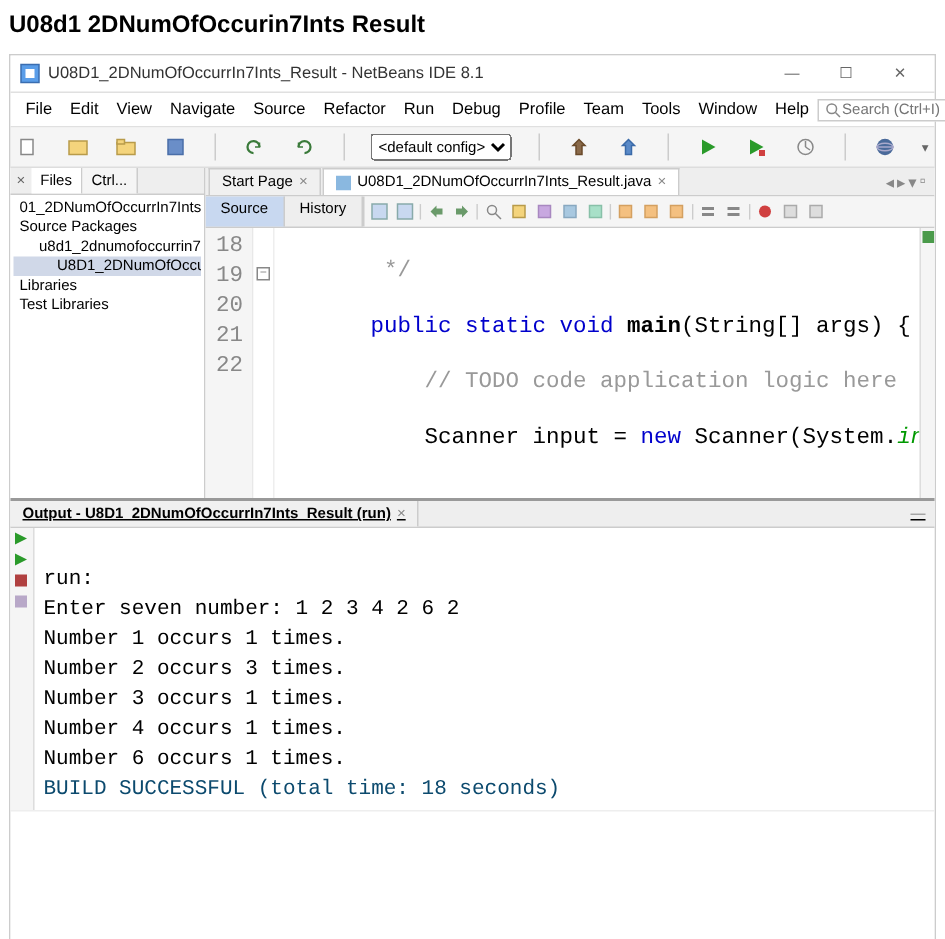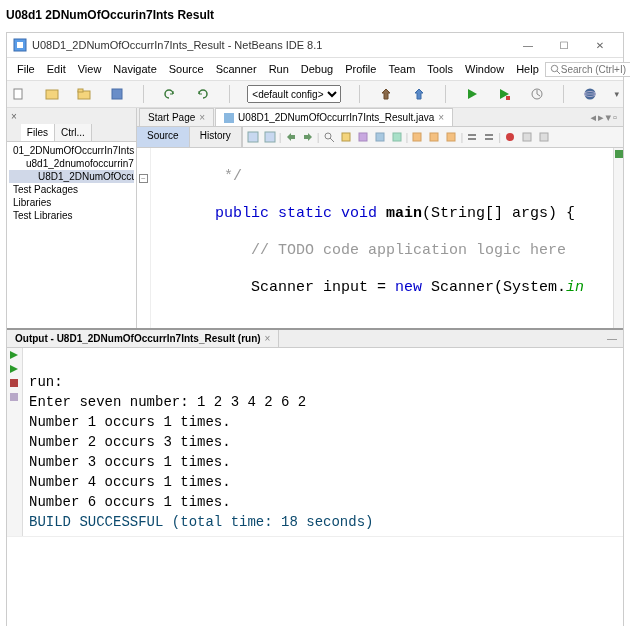--- a/index.html
+++ b/index.html
@@ -1,35 +1,35 @@
 <!DOCTYPE html>
 <html><head>
 <meta charset="utf-8">
 <style>
 * { box-sizing: border-box; margin: 0; padding: 0; }
 body { font-family: Arial, sans-serif; font-size: 11px; background: #fff; width: 630px; }
-.page-title { font-size: 12px; font-weight: bold; padding: 8px 6px 10px; }
+.page-title { font-size: 16px; font-weight: bold; padding: 8px 6px 10px; }
 .ide-window { border: 1px solid #ccc; margin: 0 6px 6px; background: #f0f0f0; }
 .title-bar { display: flex; align-items: center; padding: 4px 6px; background: #fff; border-bottom: 1px solid #e0e0e0; font-size: 11px; }
 .nb-icon { width: 14px; height: 14px; margin-right: 5px; display: inline-flex; align-items: center; justify-content: center; }
 .title-text { flex: 1; color: #333; }
 .win-controls { display: flex; gap: 2px; }
 .win-btn { width: 34px; height: 16px; display: flex; align-items: center; justify-content: center; font-size: 10px; color: #666; }
 .menu-bar { display: flex; align-items: center; padding: 2px 4px; background: #fff; border-bottom: 1px solid #e0e0e0; font-size: 11px; }
 .menu-bar span { padding: 3px 6px; cursor: default; }
 .search-box { margin-left: auto; display: flex; align-items: center; border: 1px solid #ccc; background: #fff; padding: 1px 4px; width: 150px; }
 .search-box input { border: none; outline: none; font-size: 10px; width: 120px; color: #888; }
 .toolbar { display: flex; align-items: center; padding: 3px 4px; background: #f5f5f5; border-bottom: 1px solid #ddd; gap: 16px; }
 .tb-btn { width: 20px; height: 20px; display: flex; align-items: center; justify-content: center; border: 1px solid transparent; }
 .tb-sep { width: 1px; height: 18px; background: #ccc; margin: 0 2px; }
 .config-select { font-size: 10px; height: 18px; }
 .main-area { display: flex; height: 220px; background: #fff; }
 .left-panel { width: 130px; border-right: 1px solid #ccc; background: #fff; display: flex; flex-direction: column; font-size: 10px; }
 .panel-tabs { display: flex; border-bottom: 1px solid #ccc; background: #eee; }
-.panel-tab { padding: 3px 6px; border-right: 1px solid #ccc; background: #f5f5f5; font-size: 10px; white-space: nowrap; overflow: hidden; margin-top: 16px; }
+.panel-tab { padding: 3px 6px; border-right: 1px solid #ccc; background: #f5f5f5; font-size: 10px; white-space: nowrap; overflow: hidden; }
 .panel-tab.active { background: #fff; }
 .close-x { float: left; padding: 3px 4px; color: #666; }
 .tree { padding: 2px; font-size: 10px; overflow: hidden; }
 .tree-item { padding: 1px 0 1px 4px; white-space: nowrap; overflow: hidden; display: flex; align-items: center; gap: 3px; }
 .tree-item.indent1 { padding-left: 14px; }
 .tree-item.indent2 { padding-left: 26px; }
 .tree-item.selected { background: #d0d8e8; }
 .editor-panel { flex: 1; display: flex; flex-direction: column; overflow: hidden; }
 .editor-tabs { display: flex; align-items: center; background: #eee; border-bottom: 1px solid #ccc; padding: 0 2px; }
 .editor-tab { padding: 3px 8px; font-size: 10px; background: #f0f0f0; border: 1px solid #ccc; border-bottom: none; margin-right: 1px; display: flex; align-items: center; gap: 4px; }
@@ -47,21 +47,21 @@
 .fold-col { width: 14px; background: #fff; border-right: 1px solid #eee; }
 .fold-mark { width:9px; height:9px; border:1px solid #888; margin: 6px auto 0; font-size:8px; line-height:7px; text-align:center; color:#888; }
 .code-lines { flex: 1; padding: 2px 0 2px 10px; overflow: hidden; white-space: pre; }
 .code-lines div { height: 20px; line-height: 20px; }
 .kw-blue { color: #0000cc; }
 .kw-green { color: #009900; font-style: italic; }
 .kw-gray { color: #999; }
 .kw-bold { font-weight: bold; }
 .error-stripe { width: 10px; background: #f5f5f5; border-left: 1px solid #ddd; }
 .output-section { border-top: 2px solid #999; background: #fff; }
-.output-header { display: flex; align-items: center; background: #eee; border-bottom: 1px solid #ccc; font-size: 10px; }
+.output-header { display: flex; align-items: center; background: #eee; border-bottom: 1px solid #ccc; font-size: 10px; text-decoration: underline; }
 .output-tab { padding: 3px 8px; background: #f0f0f0; border-right: 1px solid #ccc; display: flex; align-items: center; gap: 4px; }
 .output-body { display: flex; }
 .output-gutter { width: 16px; background: #f5f5f5; border-right: 1px solid #ddd; display: flex; flex-direction: column; align-items: center; padding-top: 2px; gap: 2px; }
 .og-btn { width: 12px; height: 12px; }
 .output-text { flex: 1; font-family: 'Courier New', monospace; font-size: 14px; padding: 4px 0 4px 6px; line-height: 20px; white-space: pre; }
 .output-text .success { color: #0c4a6e; text-align: right; }
 .bottom-spacer { height: 100px; background: #fff; border-top: 1px solid #eee; }
 svg { display: block; }
 </style>
 </head>
@@ -85,21 +85,21 @@
       <div class="win-btn">✕</div>
     </div>
   </div>
 
   <div class="menu-bar">
     <span>File</span>
     <span>Edit</span>
     <span>View</span>
     <span>Navigate</span>
     <span>Source</span>
-    <span>Scanner</span>
+    <span>Refactor</span>
     <span>Run</span>
     <span>Debug</span>
     <span>Profile</span>
     <span>Team</span>
     <span>Tools</span>
     <span>Window</span>
     <span>Help</span>
     <div class="search-box">
       <svg width="11" height="11" viewBox="0 0 11 11">
           <circle cx="4.5" cy="4.5" r="3.2" fill="none" stroke="#888"></circle>
@@ -189,33 +189,33 @@
 
   <div class="main-area">
     <div class="left-panel">
       <div class="panel-tabs">
         <span class="close-x">×</span>
         <div class="panel-tab active">Files</div>
         <div class="panel-tab">Ctrl...</div>
       </div>
       <div class="tree">
         <div class="tree-item">01_2DNumOfOccurrIn7Ints_Result</div>
+        <div class="tree-item">Source Packages</div>
         <div class="tree-item indent1">
           <svg width="10" height="10">
               <rect width="10" height="10" fill="#d4a050"></rect>
             </svg>
           <span>u8d1_2dnumofoccurrin7ints_res</span>
         </div>
         <div class="tree-item indent2 selected">
           <svg width="10" height="10">
               <rect width="10" height="10" fill="#8ab8e0"></rect>
             </svg>
           <span>U8D1_2DNumOfOccurrIn7I</span>
         </div>
-        <div class="tree-item">Test Packages</div>
         <div class="tree-item">Libraries</div>
         <div class="tree-item">Test Libraries</div>
       </div>
     </div>
 
     <div class="editor-panel">
       <div class="editor-tabs">
         <div class="editor-tab">
           <span>Start Page</span>
             <span class="tab-close">×</span>
@@ -327,20 +327,27 @@
               </svg>
             </div>
           <div class="et-btn">
               <svg width="12" height="12">
                 <rect x="2" y="2" width="8" height="8" fill="#ddd" stroke="#aaa"></rect>
               </svg>
             </div>
         </div>
       </div>
       <div class="code-area">
+        <div class="gutter">
+          <div>18</div>
+          <div>19</div>
+          <div>20</div>
+          <div>21</div>
+          <div>22</div>
+        </div>
         <div class="fold-col">
           <div style="height:20px"></div>
           <div class="fold-mark">−</div>
         </div>
         <div class="code-lines">
 <div>       <span class="kw-gray">*/</span></div>
 <div>      <span class="kw-blue">public static void </span><span class="kw-bold">main</span><span>(String[] args) {</span></div>
 <div>          <span class="kw-gray">// TODO code application logic here</span></div>
 <div>          <span>Scanner input = </span><span class="kw-blue">new</span><span> Scanner(System.</span><span class="kw-green">in</span></div>
 <div></div>

